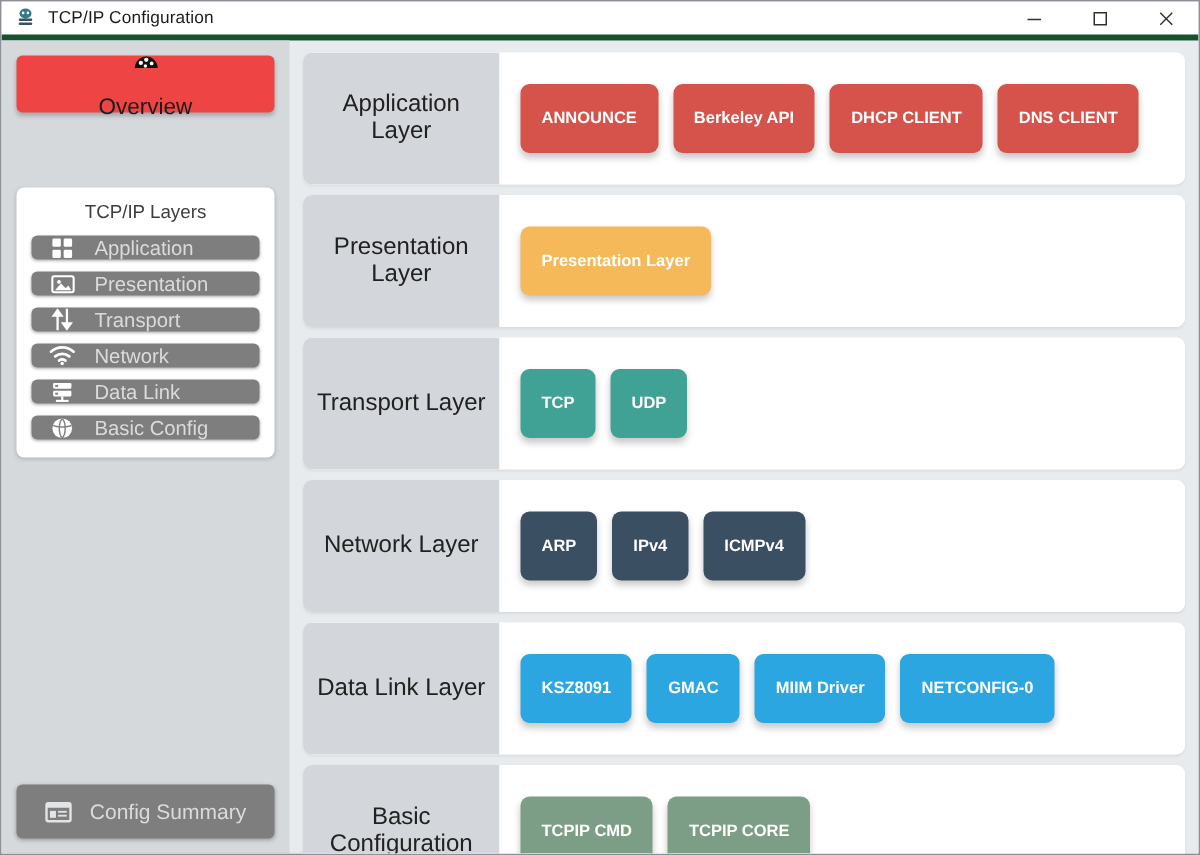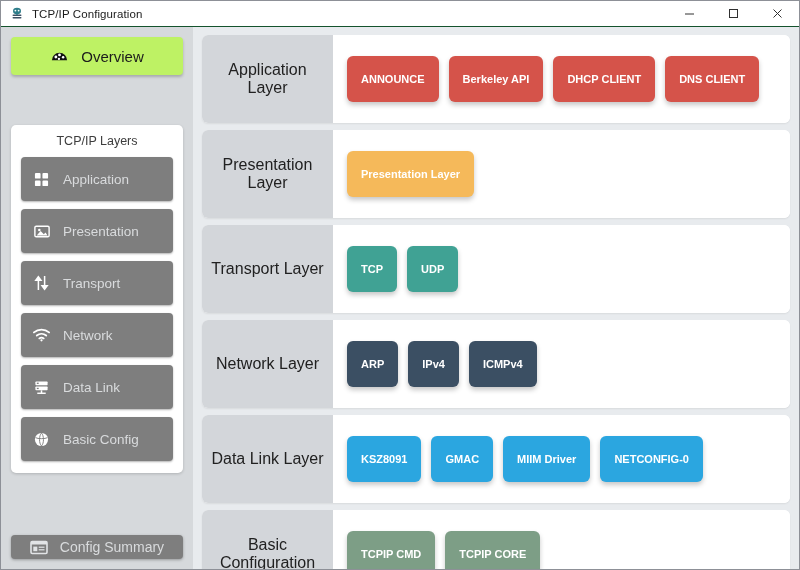--- a/index.html
+++ b/index.html
@@ -24,21 +24,21 @@
   }
 
   
   .titlebar {
     height: 26px;
     min-height: 26px;
     background: #ffffff;
     display: flex;
     align-items: center;
     position: relative;
-    border-bottom: 1px solid #14532d;
+    border-bottom: 4px solid #14532d;
   }
   .title-icon {
     width: 16px;
     height: 16px;
     margin-left: 8px;
     margin-right: 7px;
     flex: 0 0 auto;
   }
   .title-text {
     font-size: 11.5px;
@@ -75,29 +75,30 @@
     min-width: 192px;
     background: #d6d9dc;
     padding: 10px 10px 0 10px;
     display: flex;
     flex-direction: column;
     position: relative;
   }
 
   .overview-btn {
     height: 38px;
-    background: #bef264;
+    background: #ef4444;
     border-radius: 4px;
     display: flex;
     align-items: center;
     justify-content: center;
     gap: 12px;
     box-shadow: 0 2px 3px rgba(0,0,0,0.22);
     cursor: pointer;
     margin-bottom: 14px;
+    flex-direction: column;
   }
   .overview-btn .lbl {
     font-size: 15px;
     color: #1c1c1c;
   }
   .overview-btn .ic { display: flex; align-items: center; }
 
   .layers-card {
     background: #ffffff;
     border-radius: 5px;
@@ -105,21 +106,21 @@
     box-shadow: 0 1px 3px rgba(0,0,0,0.18);
     margin-top: 36px;
   }
   .layers-card-title {
     text-align: center;
     font-size: 12.5px;
     color: #3d3d3d;
     margin-bottom: 9px;
   }
   .nav-item {
-    height: 44px;
+    height: 16px;
     background: #7e7e7e;
     border-radius: 4px;
     display: flex;
     align-items: center;
     padding-left: 12px;
     gap: 13px;
     margin-bottom: 8px;
     box-shadow: 0 1px 2px rgba(0,0,0,0.3);
     cursor: pointer;
   }
@@ -133,21 +134,21 @@
     flex: 0 0 auto;
   }
   .nav-item .lbl {
     font-size: 13.5px;
     color: #d9dbdd;
   }
 
   .sidebar-spacer { flex: 1; }
 
   .summary-btn {
-    height: 24px;
+    height: 36px;
     background: #7e7e7e;
     border-radius: 4px;
     display: flex;
     align-items: center;
     justify-content: center;
     gap: 12px;
     margin-bottom: 10px;
     box-shadow: 0 1px 3px rgba(0,0,0,0.3);
     cursor: pointer;
   }

